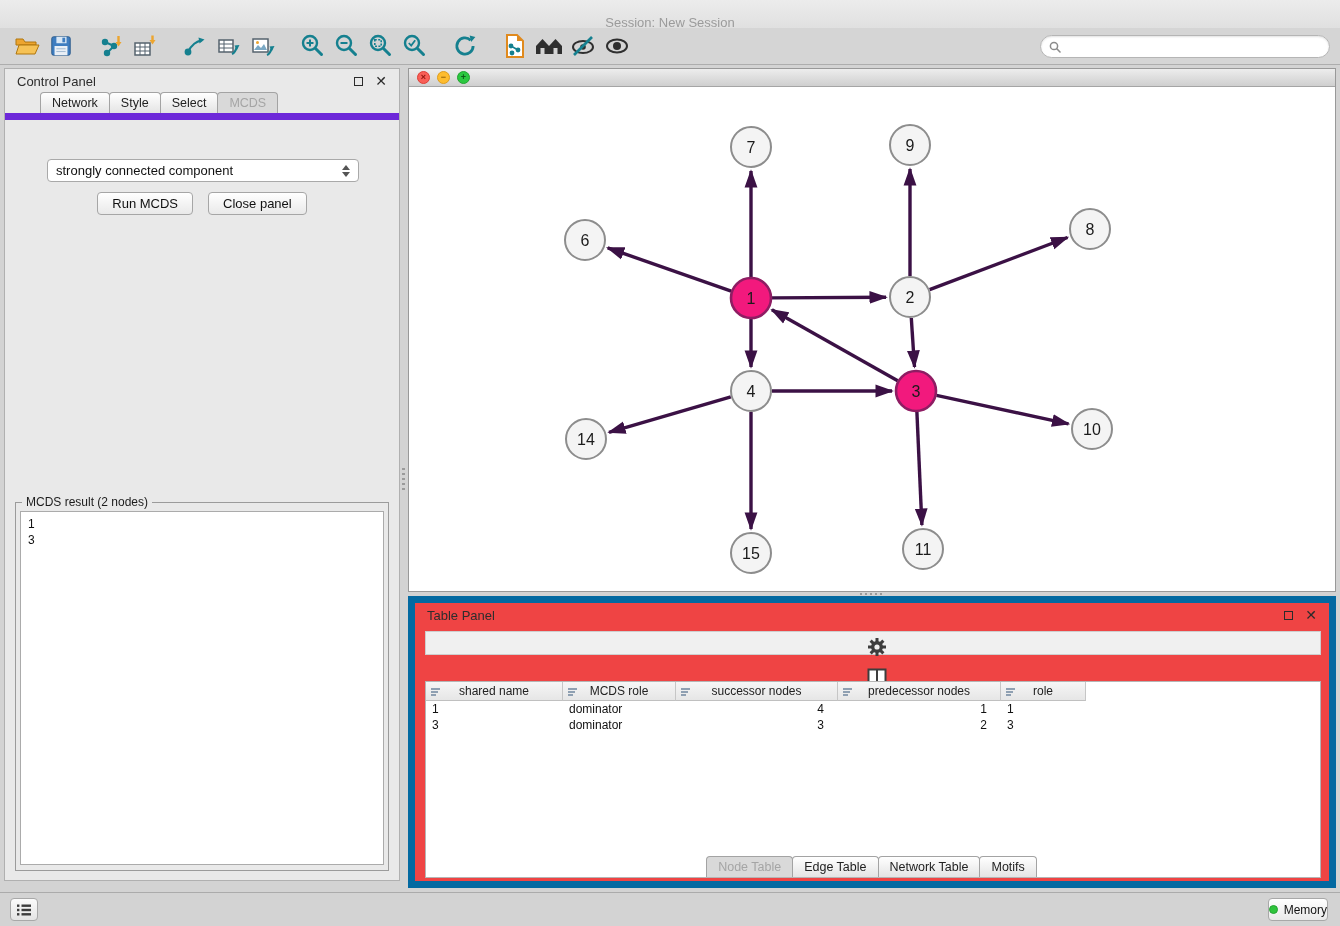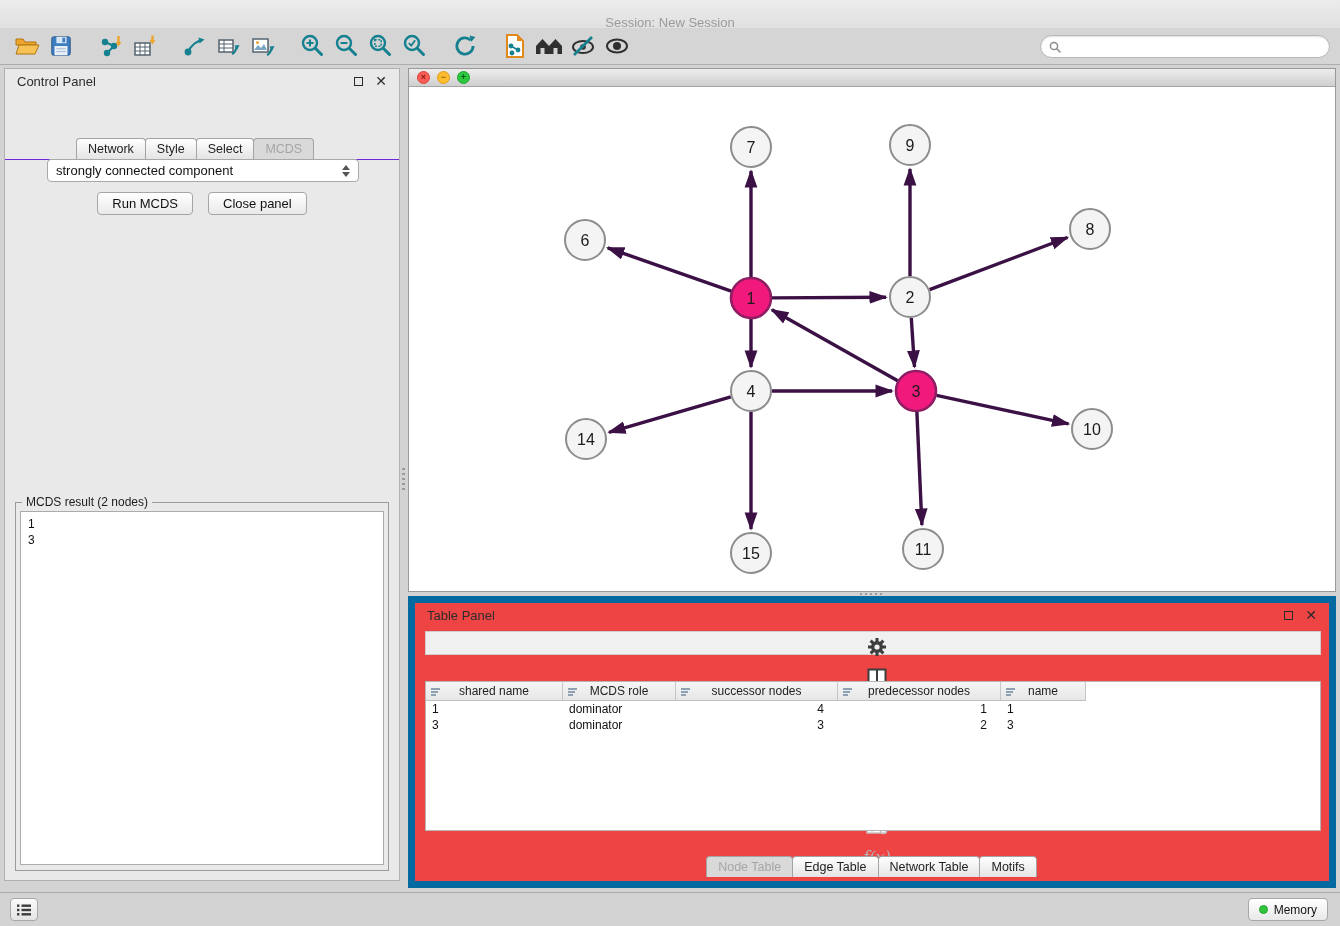--- a/index.html
+++ b/index.html
@@ -25,21 +25,21 @@
 
   
   .control-panel { position:absolute; left:4px; top:68px; width:396px; height:813px;
     background:#e9e9e9; border:1px solid #b0b0b0; }
   .panel-header { position:absolute; left:0; top:0; right:0; height:24px;
     display:flex; align-items:center; padding:0 12px; font-size:13px; color:#2d2d2d; }
   .ph-spacer { flex:1; }
   .ph-float { width:9px; height:9px; border:1.5px solid #2b2b2b; margin-right:12px; }
   .ph-close { font-size:14px; font-weight:bold; color:#2b2b2b; line-height:1; }
   .cp-tabs { position:absolute; left:0; top:29px; right:0; height:22px;
-    display:flex; align-items:flex-end; padding-left:72px; border-bottom:1px solid #6d28d9;margin-top:40px; }
+    display:flex; align-items:flex-end; padding-left:36px; border-bottom:7px solid #6d28d9; }
   .tab { font-size:12.5px; color:#222; padding:3px 11px 3px 11px;
     background:linear-gradient(#ffffff,#e4e4e4); border:1px solid #a3a3a3; border-bottom:none;
     border-radius:4px 4px 0 0; margin-left:-1px; white-space:nowrap; }
   .tab.active { background:#d9d9d9; color:#a5a5a5; }
   .opt-label { position:absolute; left:0; top:69px; width:100%; text-align:center; font-size:13px; color:#1e1e1e; }
   .dropdown { position:absolute; left:42px; top:90px; width:312px; height:23px;
     background:#fff; border:1px solid #a9a9a9; border-radius:4px;
     display:flex; align-items:center; padding:0 8px; font-size:13px; color:#111; }
   .dropdown .dd-label { flex:1; }
   .dd-arrows { display:flex; flex-direction:column; align-items:center; gap:2px; padding-left:6px; }
@@ -78,39 +78,39 @@
   .net-title { width:100%; text-align:center; font-size:12.5px; color:#333; }
   #network-svg { position:absolute; left:0; top:18px; }
   #network-svg text { font-family:"Liberation Sans","DejaVu Sans",sans-serif; }
 
   
   .table-panel { position:absolute; left:408px; top:596px; width:928px; height:292px; background:#ef4444; border:7px solid #0369a1; }
   .tp-toolbar { position:absolute; left:10px; right:8px; top:28px; height:24px;
     background:#f0f0f0; border:1px solid #cecece; display:flex; align-items:center; padding-left:8px;flex-direction:column; }
   .tp-btn { width:36px; height:30px; display:flex; align-items:center; justify-content:center; flex:0 0 auto; }
   .fx { font-family:"DejaVu Serif","Liberation Serif",serif; font-style:italic; font-size:16px; color:#b2b2b2; }
-  .table-wrap { position:absolute; left:10px; right:8px; top:78px; height:150px; background:#fff; border:1px solid #b5b5b5; overflow:hidden; }
+  .table-wrap { position:absolute; left:10px; right:8px; top:78px; height:197px; background:#fff; border:1px solid #b5b5b5; overflow:hidden; }
   #table-header-row { display:flex; height:19px; }
   .th { position:relative; height:19px; background:linear-gradient(#f6f6f6,#e6e6e6);
     border-right:1px solid #c6c6c6; border-bottom:1px solid #c0c0c0;
     display:flex; align-items:center; justify-content:center; font-size:12px; color:#222; flex:0 0 auto; }
   .th .sorticon { position:absolute; left:5px; top:5px; }
   .tr { display:flex; height:16px; }
   .td { font-size:12px; color:#111; line-height:16px; padding:0 6px; flex:0 0 auto; white-space:nowrap; overflow:hidden; }
   .td.right { text-align:right; padding-right:14px; }
   .bottom-tabs { position:absolute; left:0; right:0; bottom:4px; height:23px;
     display:flex; justify-content:center; align-items:flex-end; }
 
   
   .statusbar { position:absolute; left:0; top:892px; width:1340px; height:34px;
     background:#d3d3d3; border-top:1px solid #ababab; }
   .list-btn { position:absolute; left:10px; top:5px; width:28px; height:23px;
     background:linear-gradient(#fbfbfb,#e4e4e4); border:1px solid #a8a8a8; border-radius:4px;
     display:flex; align-items:center; justify-content:center; }
-  .memory-btn { position:absolute; right:12px; top:5px; height:23px; padding:0 10px;
+  .memory-btn { position:absolute; right:12px; top:5px; height:23px; padding:0 0;
     background:linear-gradient(#ffffff,#e9e9e9); border:1px solid #a8a8a8; border-radius:4px;
     display:flex; align-items:center; gap:6px; font-size:12px; color:#111; }
   .memory-dot { width:9px; height:9px; border-radius:50%; background:#2fc43c; border:1px solid #23a331; }
 </style>
 </head>
 <body>
 
 <div class="titlebar">
   <span class="title">Session: New Session</span>
 </div>
@@ -487,21 +487,21 @@
             <rect x="0" y="7" width="5" height="2" fill="#8fa0b2"></rect>
           </svg>
           <span>predecessor nodes</span>
         </div>
         <div class="th" style="width: 85px;">
           <svg class="sorticon" width="10" height="10" viewBox="0 0 10 10">
             <rect x="0" y="1" width="9" height="2" fill="#8fa0b2"></rect>
             <rect x="0" y="4" width="7" height="2" fill="#8fa0b2"></rect>
             <rect x="0" y="7" width="5" height="2" fill="#8fa0b2"></rect>
           </svg>
-          <span>name</span>
+          <span>role</span>
         </div>
       </div>
     <div id="table-rows">
         <div class="tr">
           <div class="td" style="width: 137px;">1</div>
           <div class="td" style="width: 113px;">dominator</div>
           <div class="td right" style="width: 162px;">4</div>
           <div class="td right" style="width: 163px;">1</div>
           <div class="td" style="width: 85px;">1</div>
         </div>

